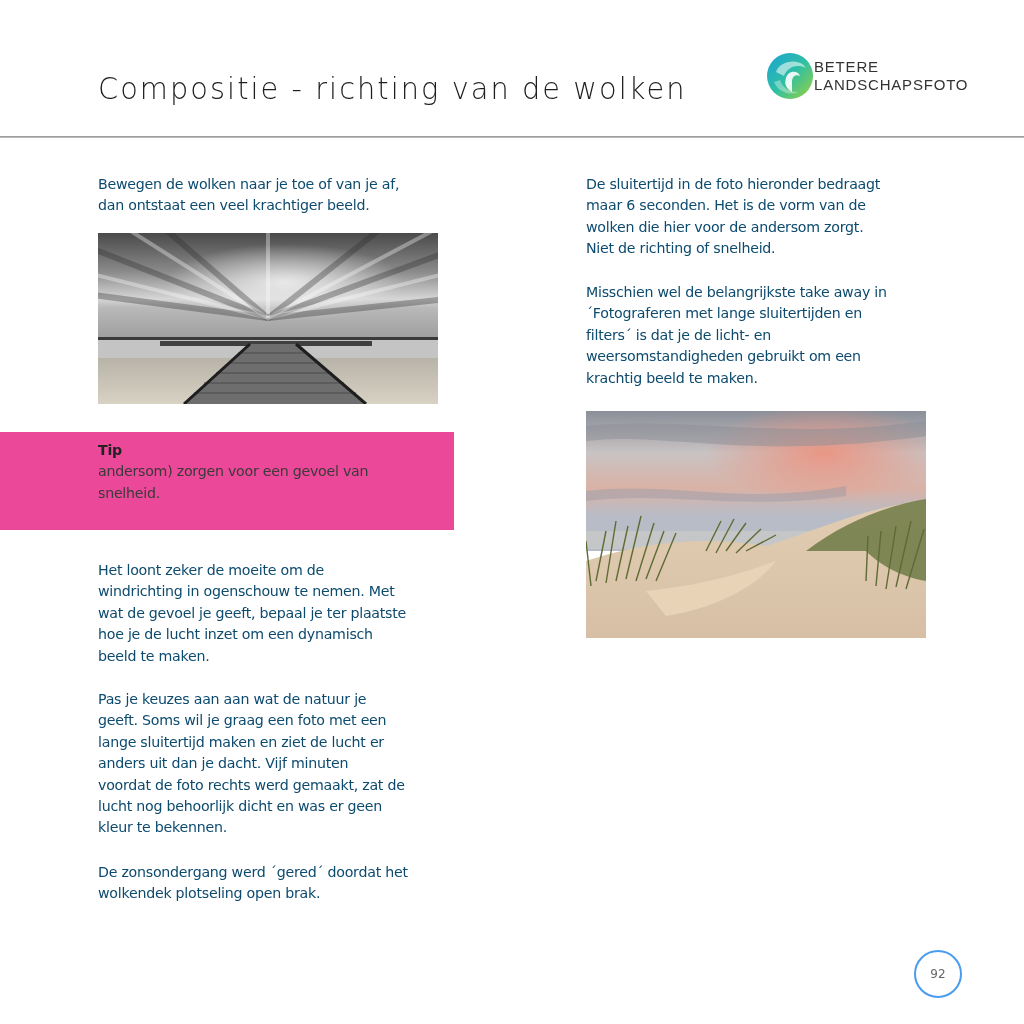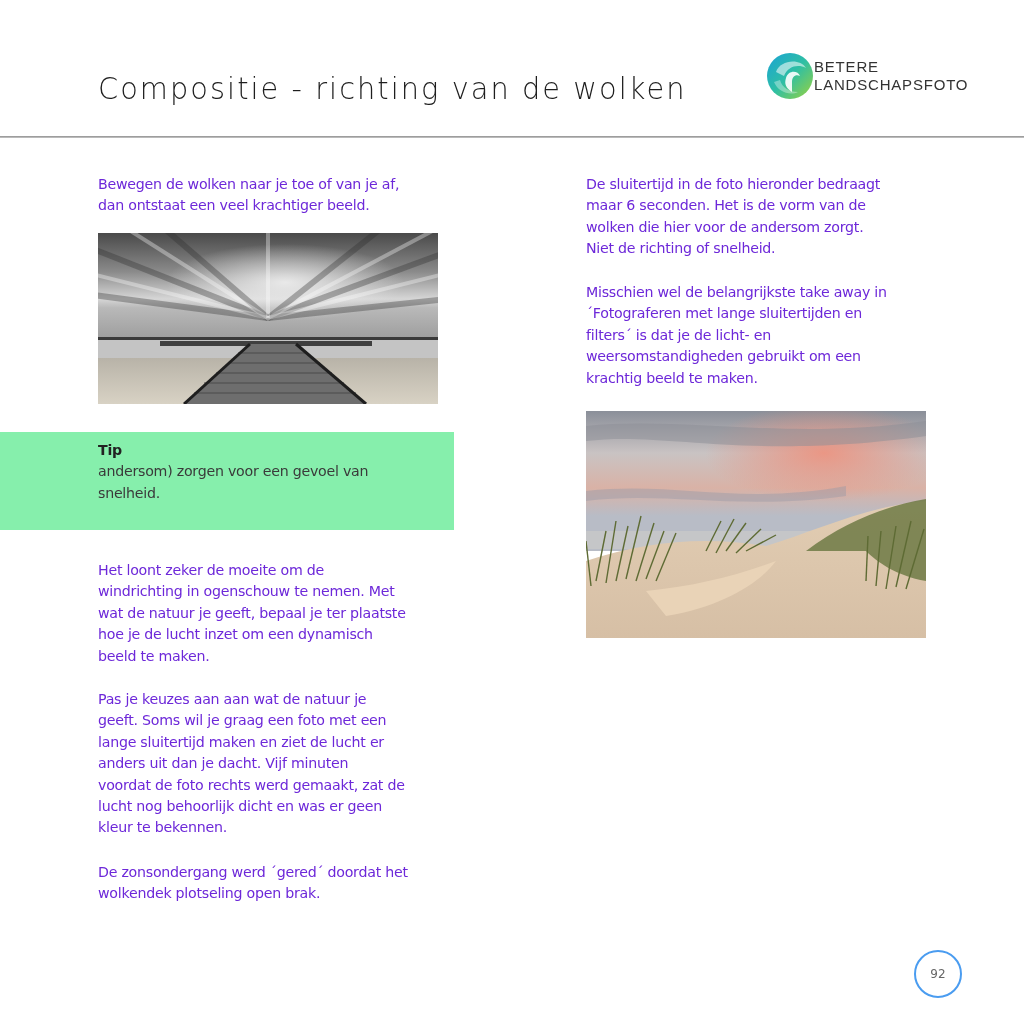--- a/index.html
+++ b/index.html
@@ -23,28 +23,28 @@
       font-family: "Liberation Sans", sans-serif;
       font-size: 15px; line-height: 18px; color: #333333; letter-spacing: 0.8px;
       font-weight: 500;
     }
     .divider {
       position: absolute; left: 0; top: 136px; width: 1024px; height: 2px;
       background: linear-gradient(to bottom, #8f8f8f, #c9c9c9);
     }
     .text {
       position: absolute; font-size: 14.2px; line-height: 21.4px;
-      color: #6d28d9; letter-spacing: -0.25px;
+      color: #0c4a6e; letter-spacing: -0.25px;
       font-family: "DejaVu Sans", sans-serif;
     }
     .text p { margin: 0; }
     .photo { position: absolute; overflow: hidden; }
     .tipbox {
       position: absolute; left: 0; top: 432px; width: 454px; height: 98px;
-      background: #86efac;
+      background: #ec4899;
     }
     .tip-inner {
       position: absolute; left: 98px; top: 8px; width: 350px;
       font-size: 14.2px; line-height: 21.4px; letter-spacing: -0.25px; color: #3a3a3a;
     }
     .tip-title { font-weight: bold; color: #222; }
     .page-num {
       position: absolute; left: 914px; top: 950px; width: 48px; height: 48px;
       border: 2px solid #4a9cf0; border-radius: 50%; box-sizing: border-box;
       display: flex; align-items: center; justify-content: center;
@@ -140,21 +140,21 @@
   <div class="tip-inner">
     <div class="tip-title">Tip</div>
     <div>andersom) zorgen voor een gevoel van</div>
     <div>snelheid.</div>
   </div>
 </div>
 
 <div class="text" style="left:98px; top:560px; width:360px;">
   <p>Het loont zeker de moeite om de</p>
   <p>windrichting in ogenschouw te nemen. Met</p>
-  <p>wat de natuur je geeft, bepaal je ter plaatste</p>
+  <p>wat de gevoel je geeft, bepaal je ter plaatste</p>
   <p>hoe je de lucht inzet om een dynamisch</p>
   <p>beeld te maken.</p>
 </div>
 
 <div class="text" style="left:98px; top:689px; width:360px;">
   <p>Pas je keuzes aan aan wat de natuur je</p>
   <p>geeft. Soms wil je graag een foto met een</p>
   <p>lange sluitertijd maken en ziet de lucht er</p>
   <p>anders uit dan je dacht. Vijf minuten</p>
   <p>voordat de foto rechts werd gemaakt, zat de</p>

